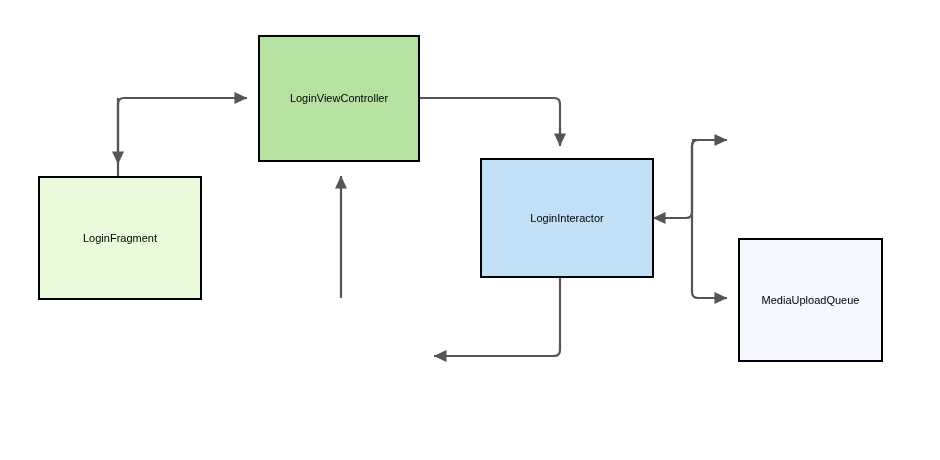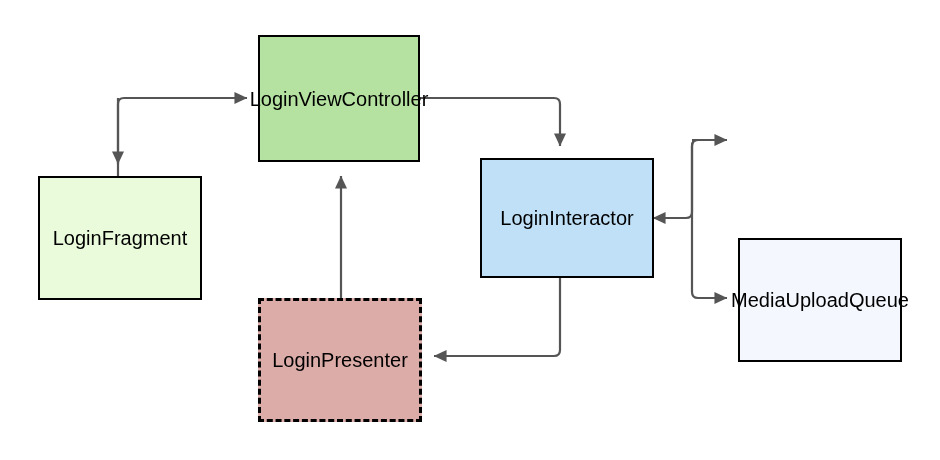--- a/index.html
+++ b/index.html
@@ -21,21 +21,21 @@
     width: 940px;
     height: 460px;
   }
   .node {
     position: absolute;
     box-sizing: border-box;
     display: flex;
     align-items: center;
     justify-content: center;
     color: #000000;
-    font-size: 20px;
+    font-size: 11px;
     line-height: 1.1;
     white-space: nowrap;
     text-align: center;
     z-index: 2;
   }
   .node.solid  { border: 2px solid #000000; }
   .node.dashed { border: 3px dashed #000000; }
   .node .label {
     pointer-events: none;
   }
@@ -76,22 +76,19 @@
   </div>
 
   <div class="node solid" style="left: 38px; top: 176px; width: 164px; height: 124px; background: rgb(234, 251, 220); border-color: rgb(0, 0, 0); border-style: solid;">
     <span class="label">LoginFragment</span>
   </div>
 
   <div class="node solid" style="left: 480px; top: 158px; width: 174px; height: 120px; background: rgb(191, 224, 247); border-color: rgb(0, 0, 0); border-style: solid;">
     <span class="label">LoginInteractor</span>
   </div>
 
-  <div class="node dashed" style="left: 258px; top: 298px; width: 164px; height: 124px; background: rgb(220, 172, 168); border-color: rgb(0, 0, 0); border-style: dashed;">
-    <span class="label">LoginPresenter</span>
-  </div>
 
 
-  <div class="node solid" style="left: 738px; top: 238px; width: 164px; height: 124px; background: rgb(244, 248, 254); border-color: rgb(0, 0, 0); border-style: solid;">
+  <div class="node solid" style="left: 738px; top: 238px; width: 145px; height: 124px; background: rgb(244, 248, 254); border-color: rgb(0, 0, 0); border-style: solid;">
     <span class="label">MediaUploadQueue</span>
   </div>
 
 </div>
 
 </body></html>

